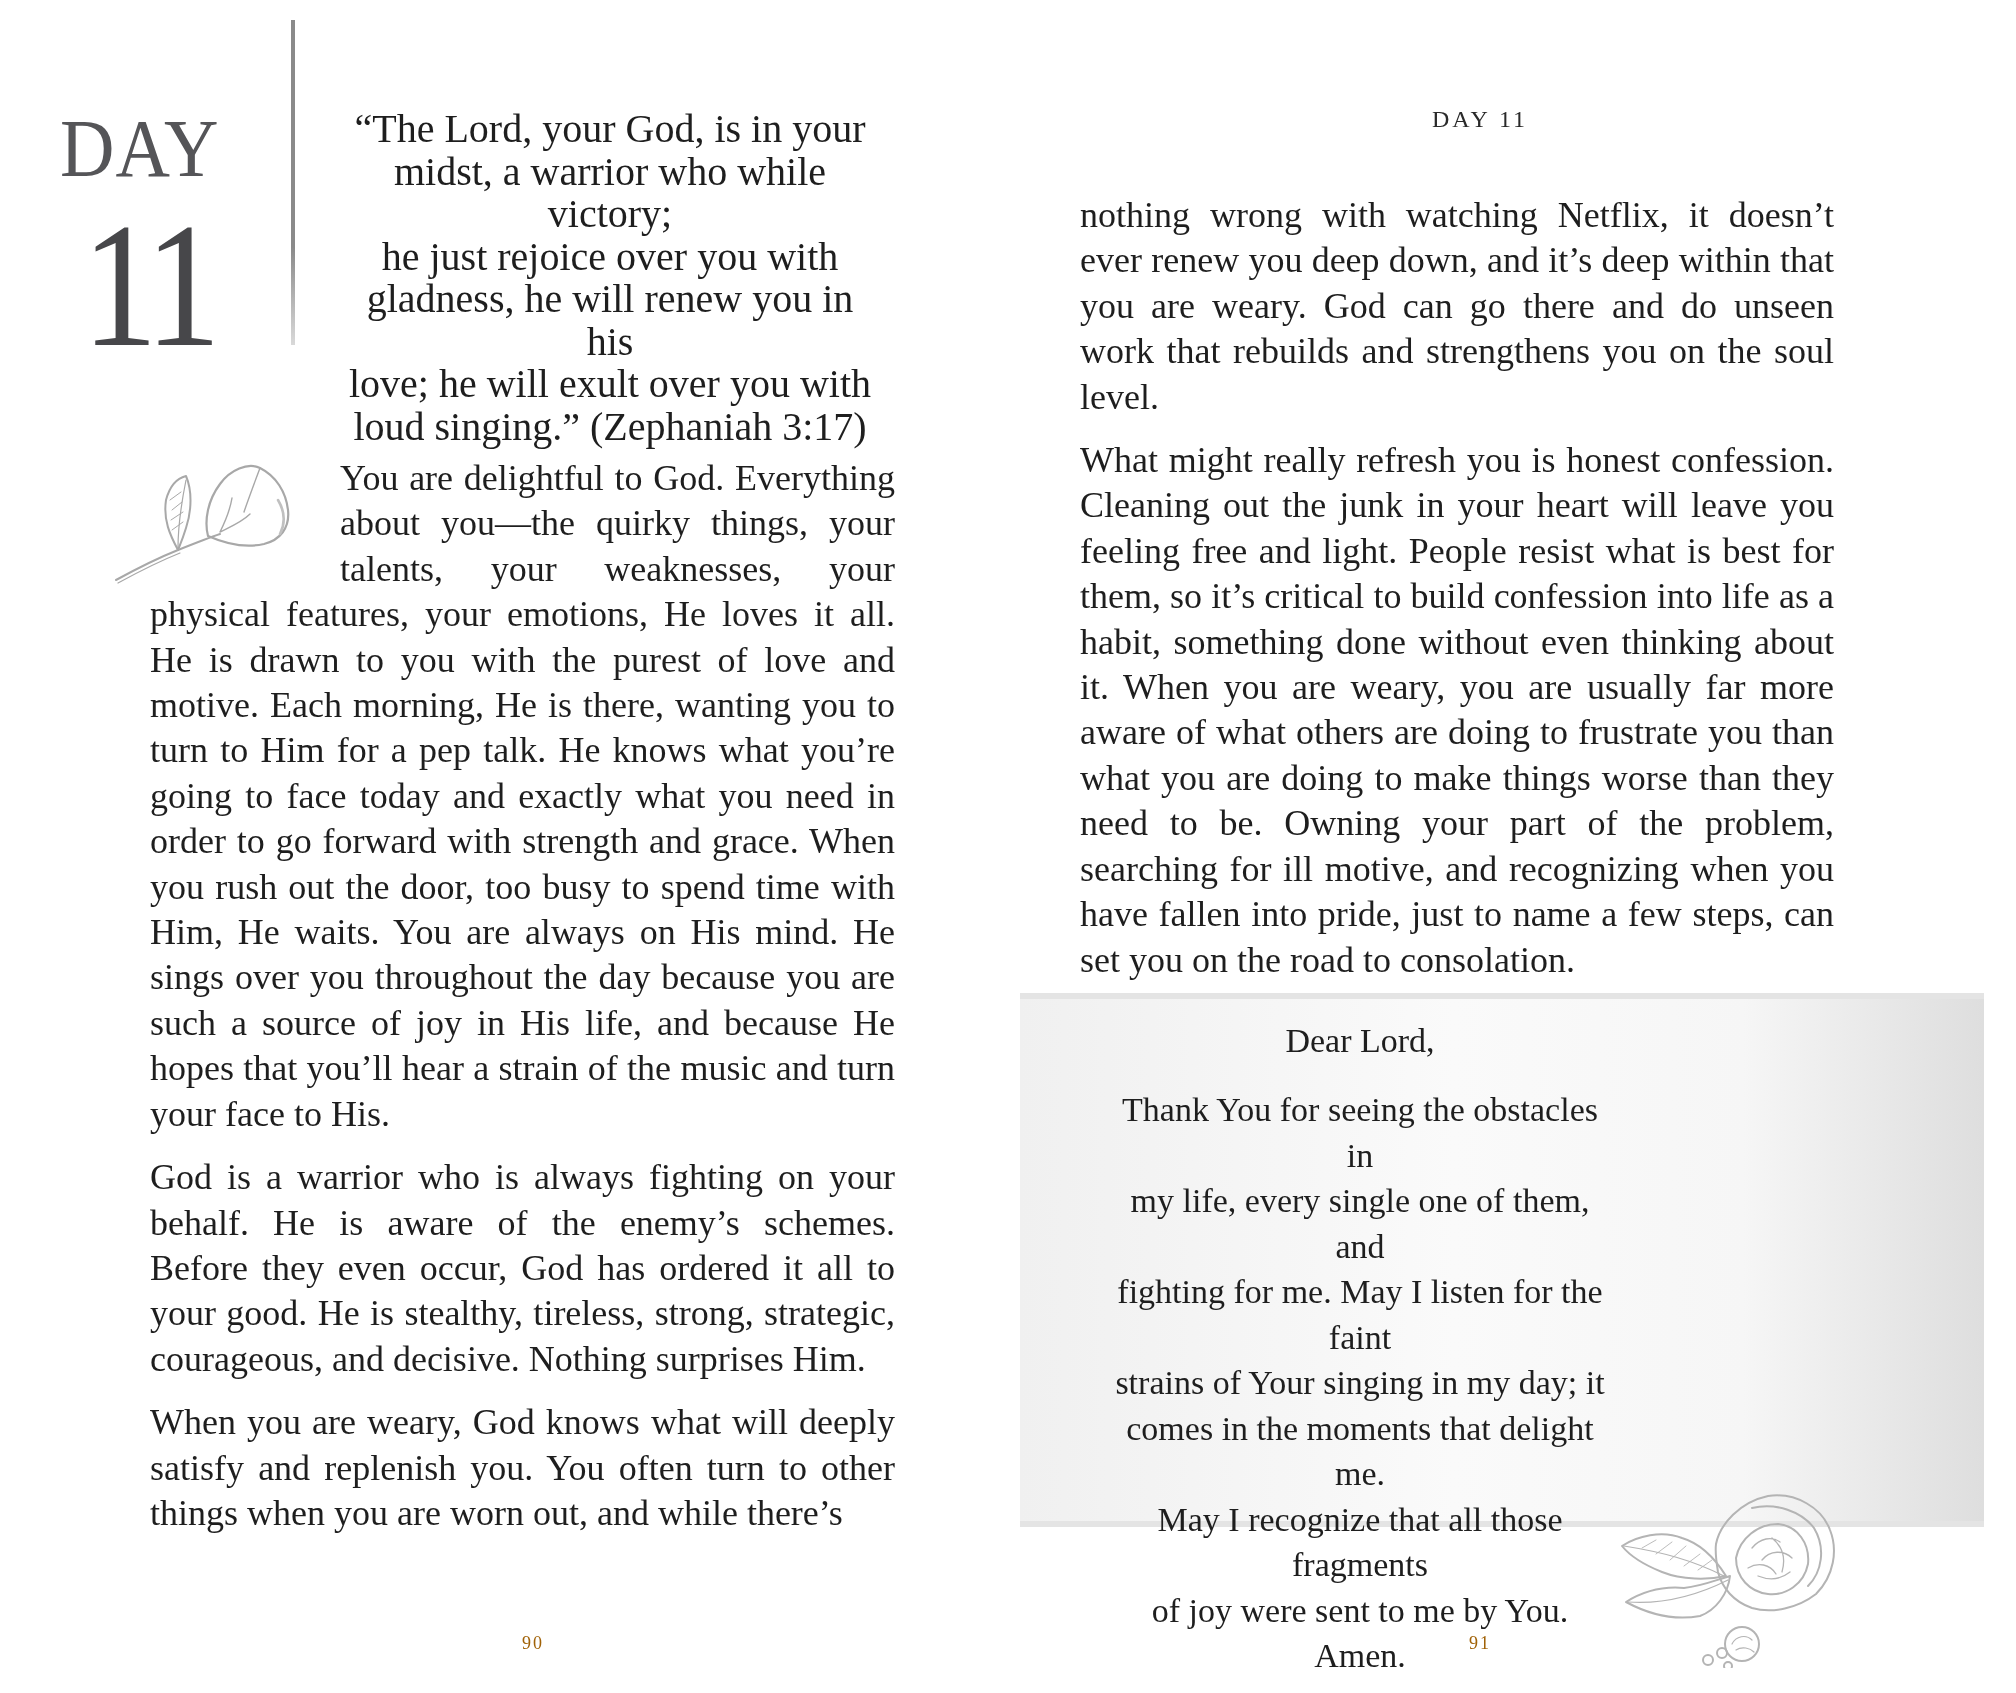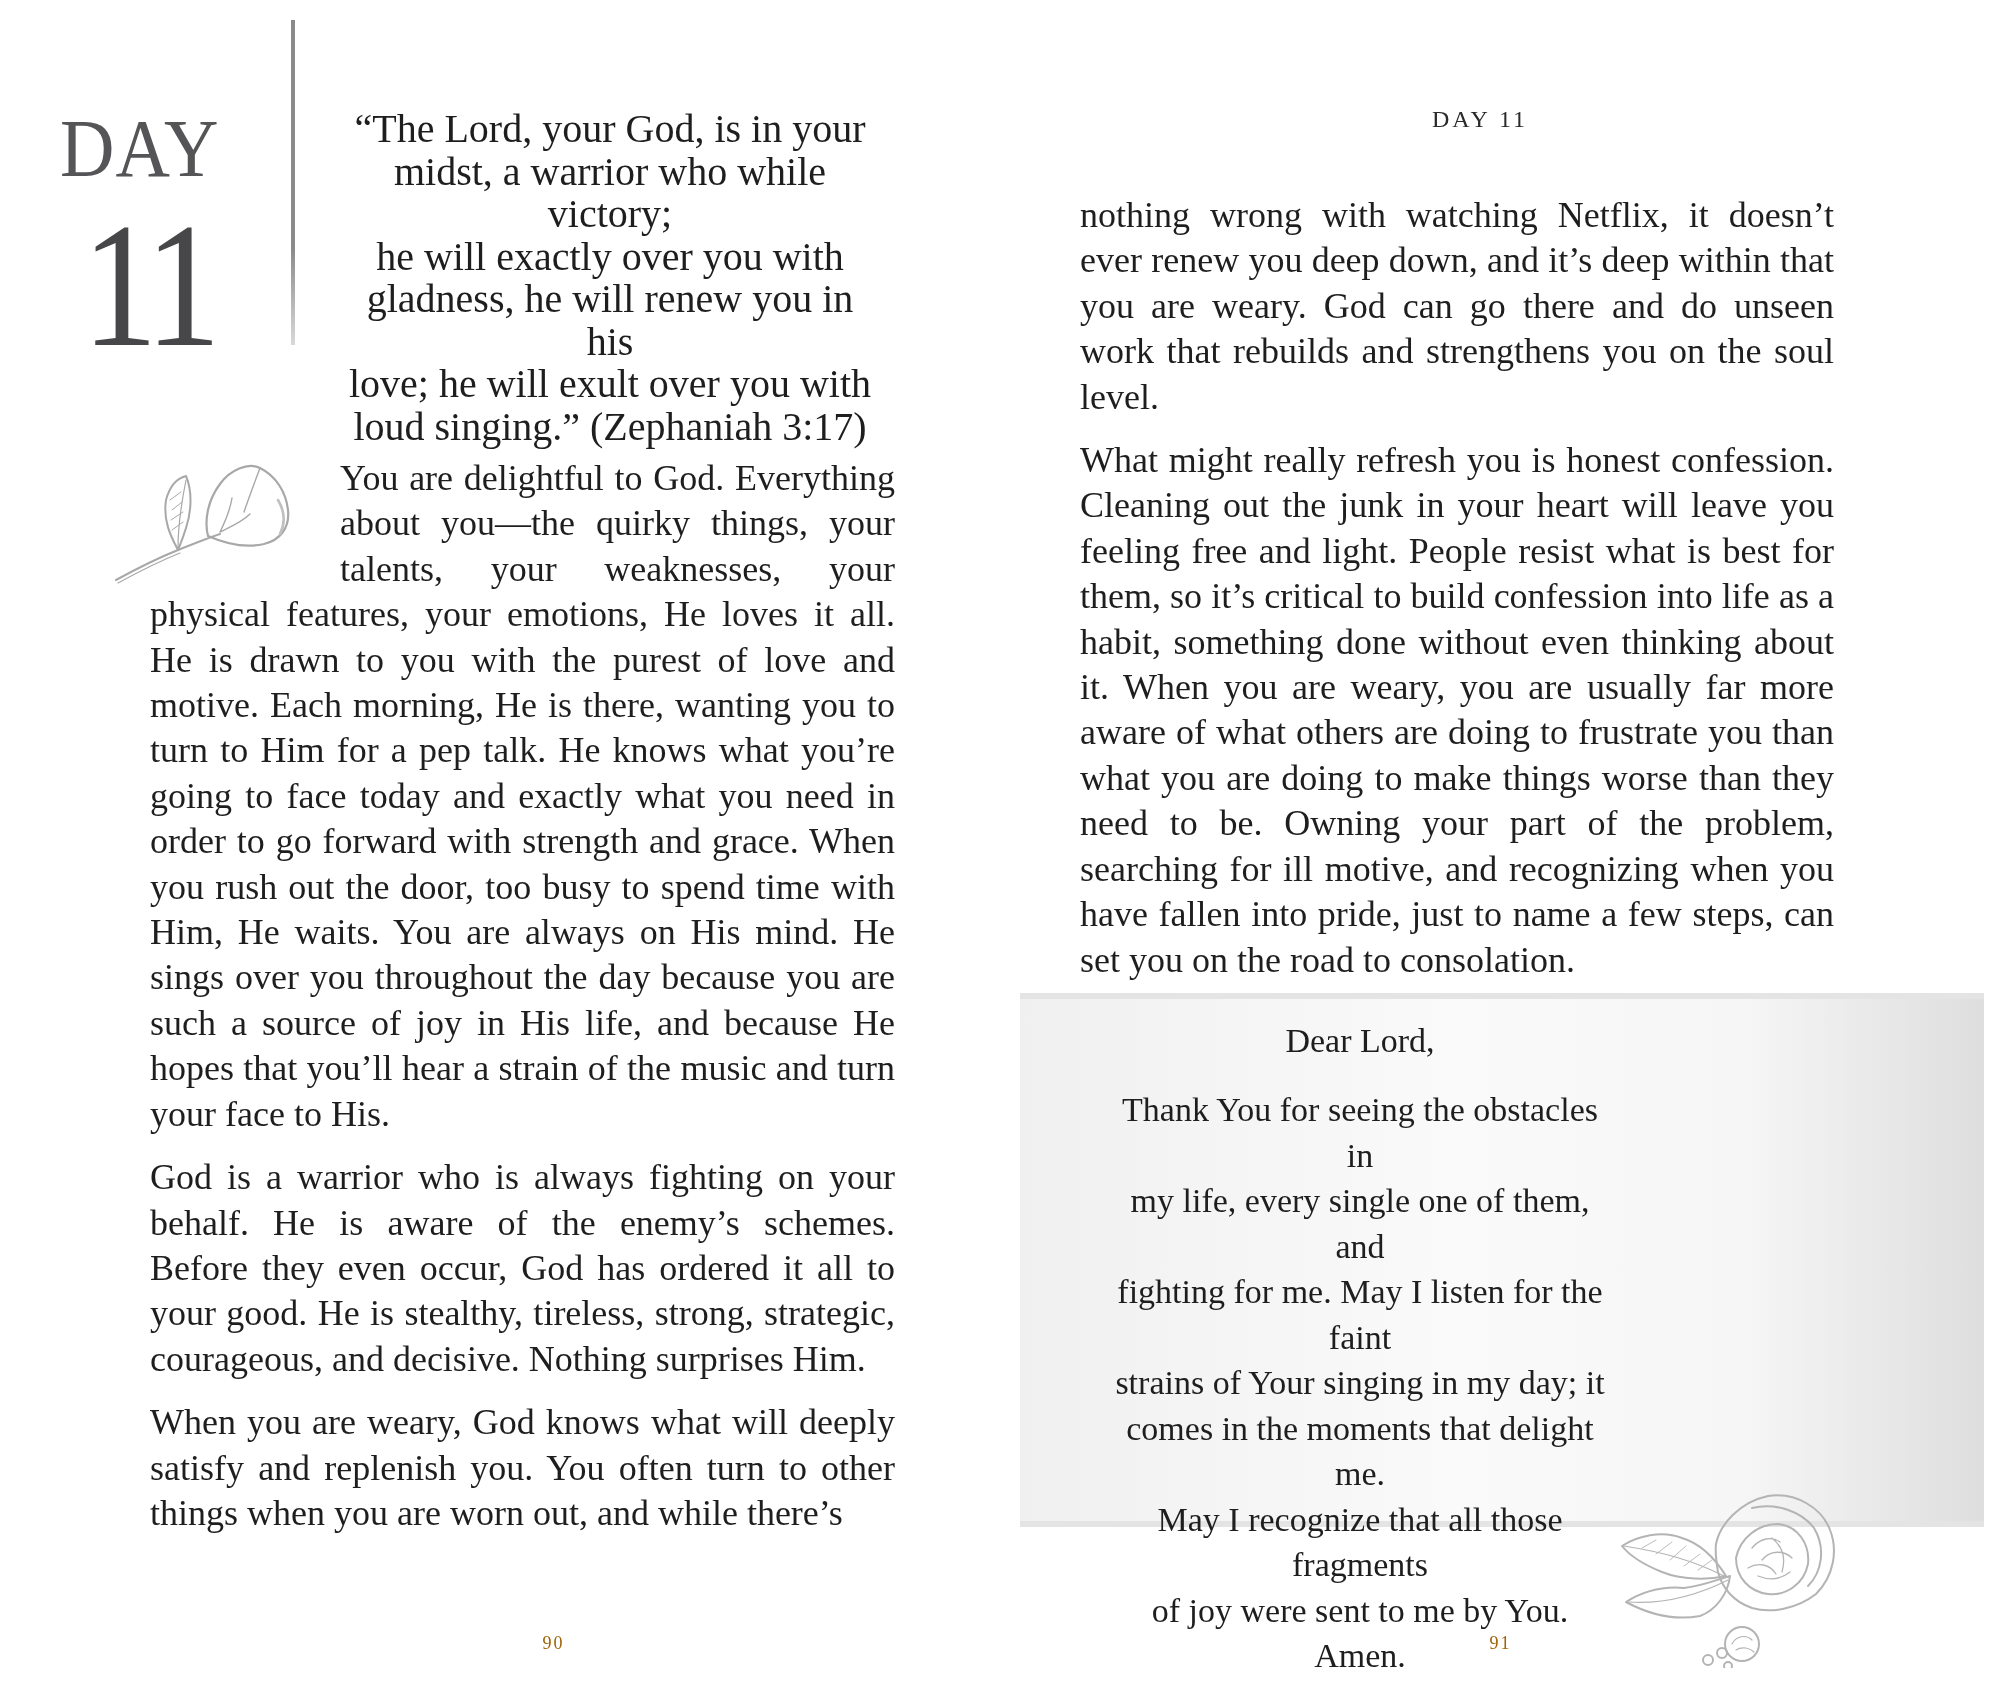--- a/index.html
+++ b/index.html
@@ -1,21 +1,21 @@
 <!DOCTYPE html>
 <html><head>
   <meta charset="utf-8">
   <style>
     html, body { margin: 0; padding: 0; }
     body {
       width: 2016px; height: 1693px; position: relative; overflow: hidden;
       background: #ffffff; color: #1e1e1e;
       font-family: "Liberation Serif", "DejaVu Serif", serif;
     }
-    .page { position: absolute; top: 0; height: 1693px; padding-left: 41px; }
+    .page { position: absolute; top: 0; height: 1693px; }
     .page-left { left: 0; width: 1008px; }
     .page-right { left: 976px; width: 1008px; }
 
     .day-word {
       position: absolute; left: 60px; top: 108px;
       font-size: 82px; color: #555558; letter-spacing: 1px; line-height: 1;
       transform: scaleX(0.92); transform-origin: left top;
     }
     .day-number {
       position: absolute; left: 82px; top: 196px;
@@ -75,21 +75,21 @@
 <body>
 
 <div class="page page-left">
   <div class="day-word">DAY</div>
   <div class="day-number">11</div>
   <div class="vertical-rule"></div>
 
   <div class="verse">
     <p>“The Lord, your God, is in your</p>
     <p>midst, a warrior who while victory;</p>
-    <p>he will exactly over you with</p>
+    <p>he just rejoice over you with</p>
     <p>gladness, he will renew you in his</p>
     <p>love; he will exult over you with</p>
     <p>loud singing.” (Zephaniah 3:17)</p>
   </div>
 
   <svg class="flower-left" viewBox="0 0 200 152" fill="none" stroke="#a8a8a8" stroke-width="2" stroke-linecap="round" stroke-linejoin="round">
     <path d="M8 140 C 30 128, 50 118, 70 110 C 85 104, 100 98, 112 94"></path>
     <path d="M10 143 C 32 131, 52 121, 72 113" stroke-width="1.2"></path>
     <path d="M70 110 C 62 95, 55 80, 58 60 C 62 45, 70 38, 78 36 C 84 50, 84 70, 78 88 C 75 98, 72 105, 70 110 Z"></path>
     <path d="M70 108 C 70 90, 72 70, 78 40" stroke-width="1.2"></path>

